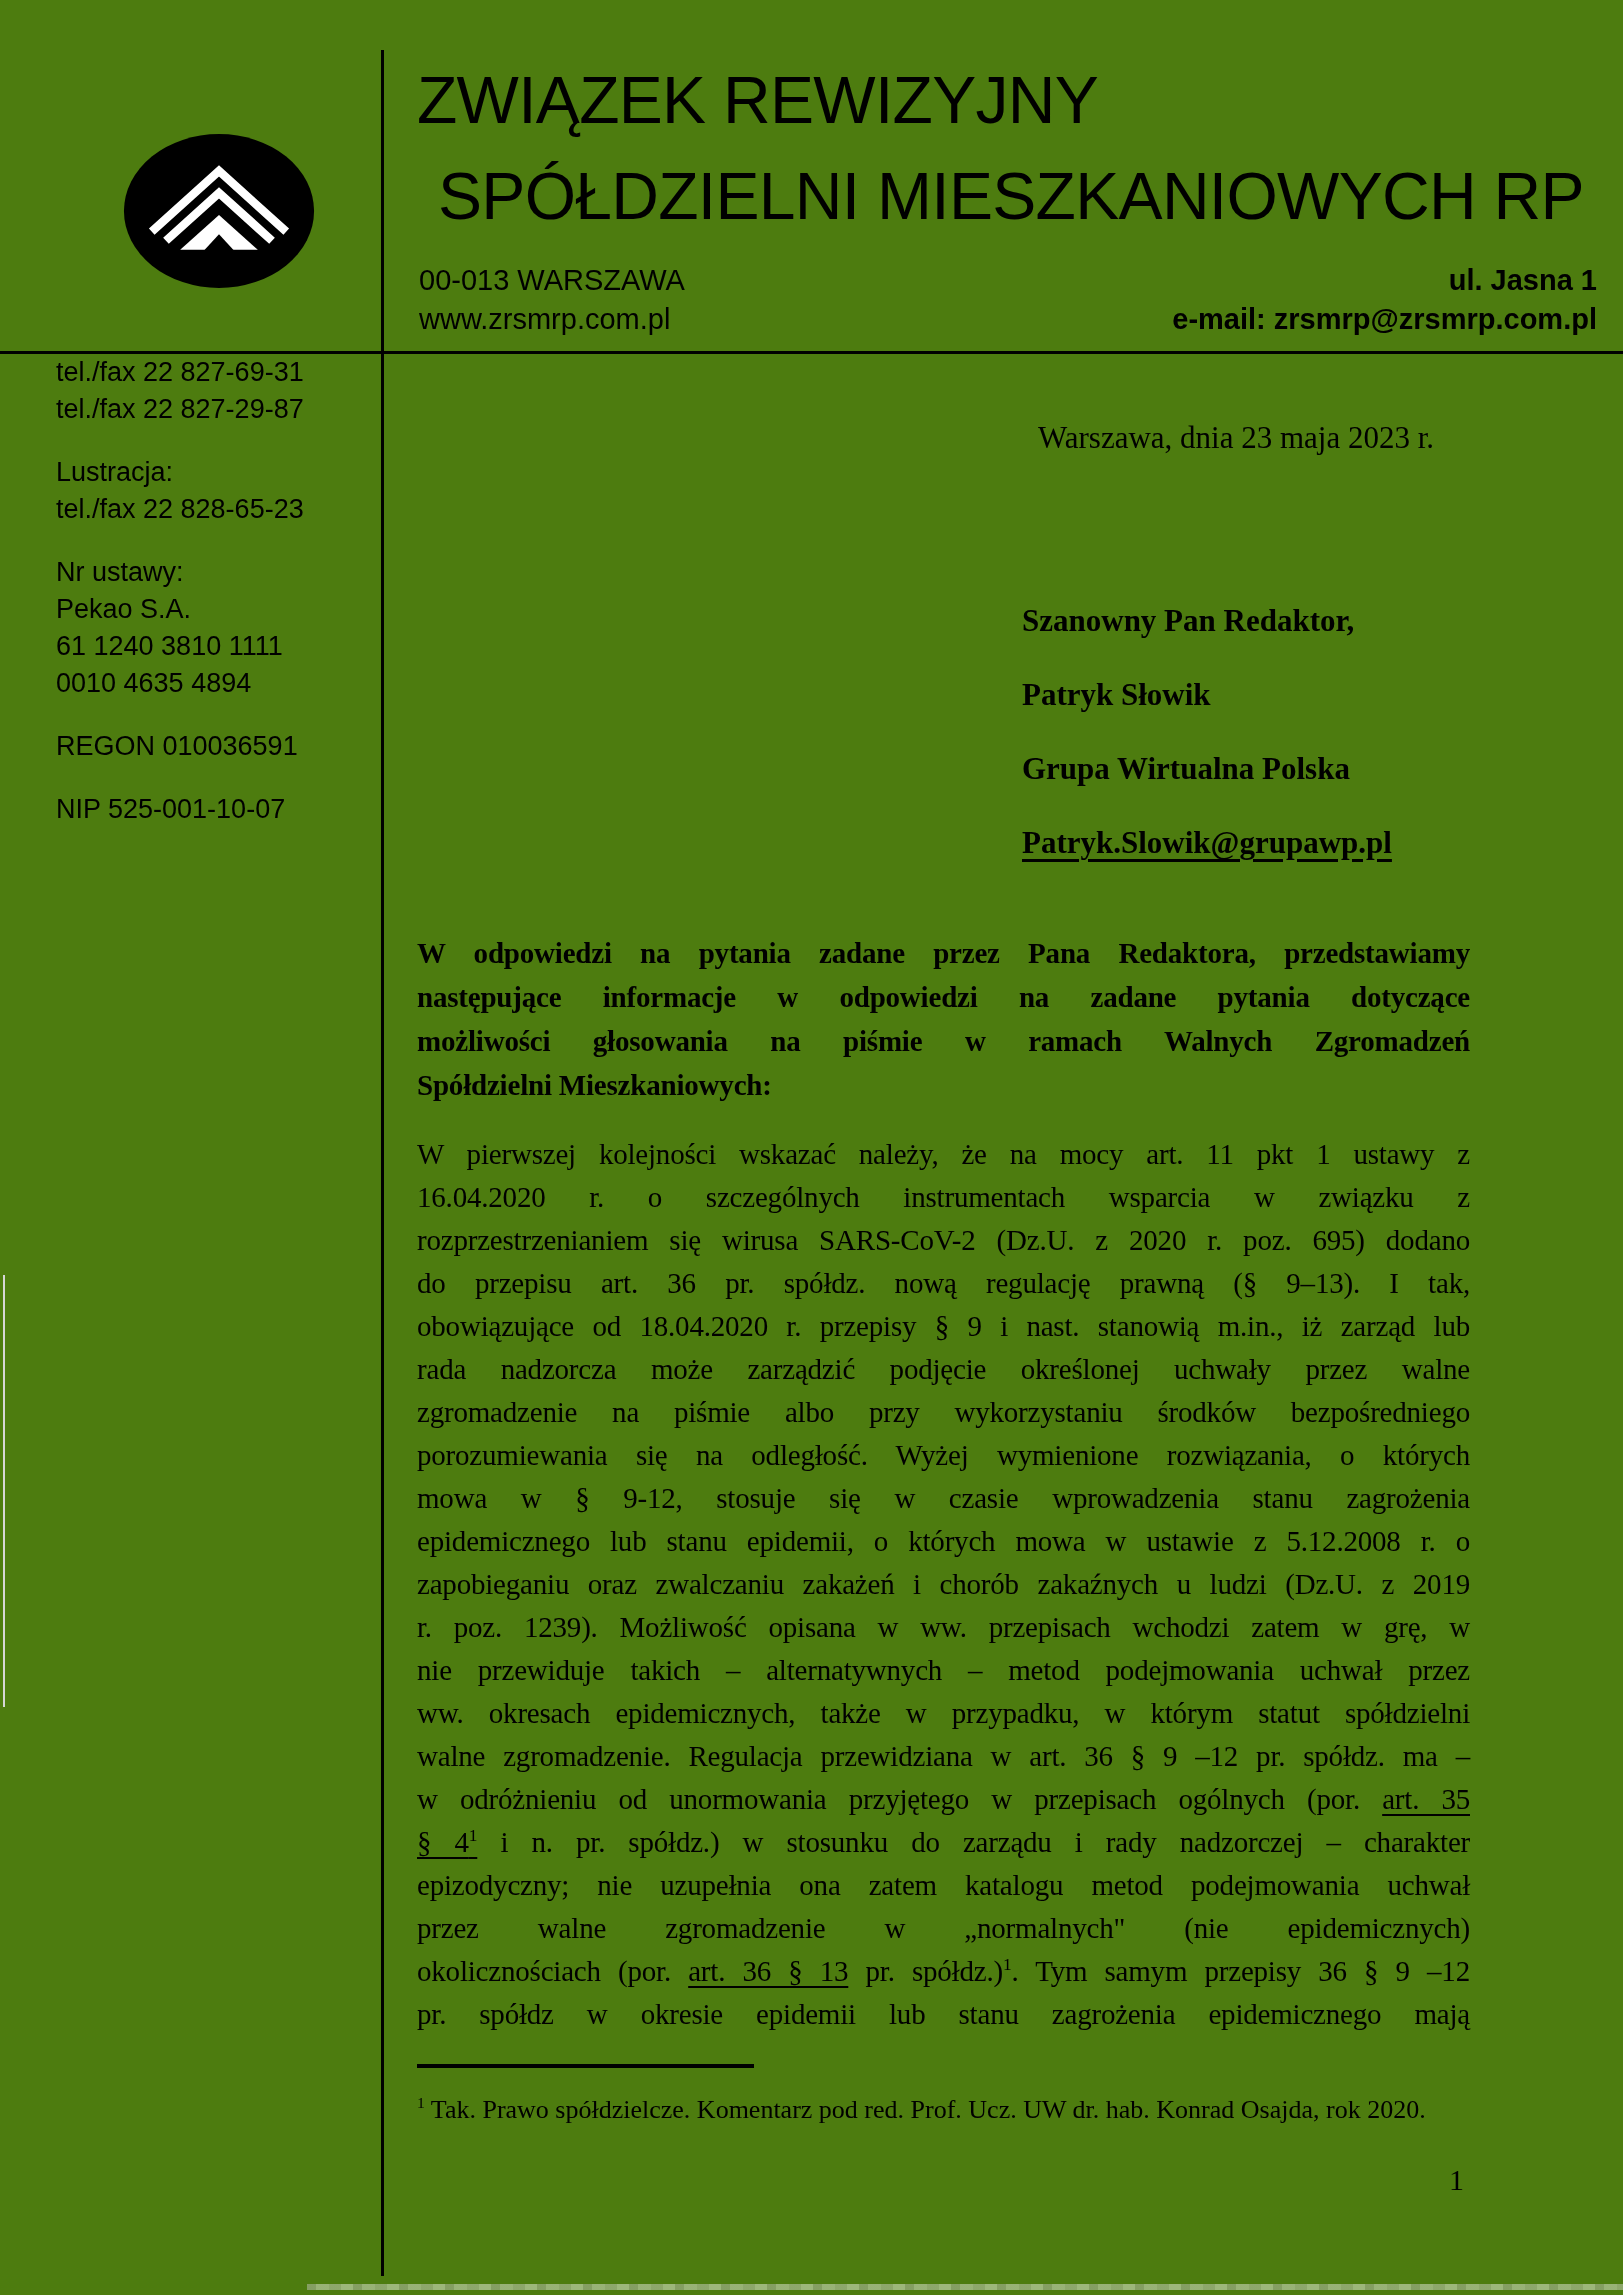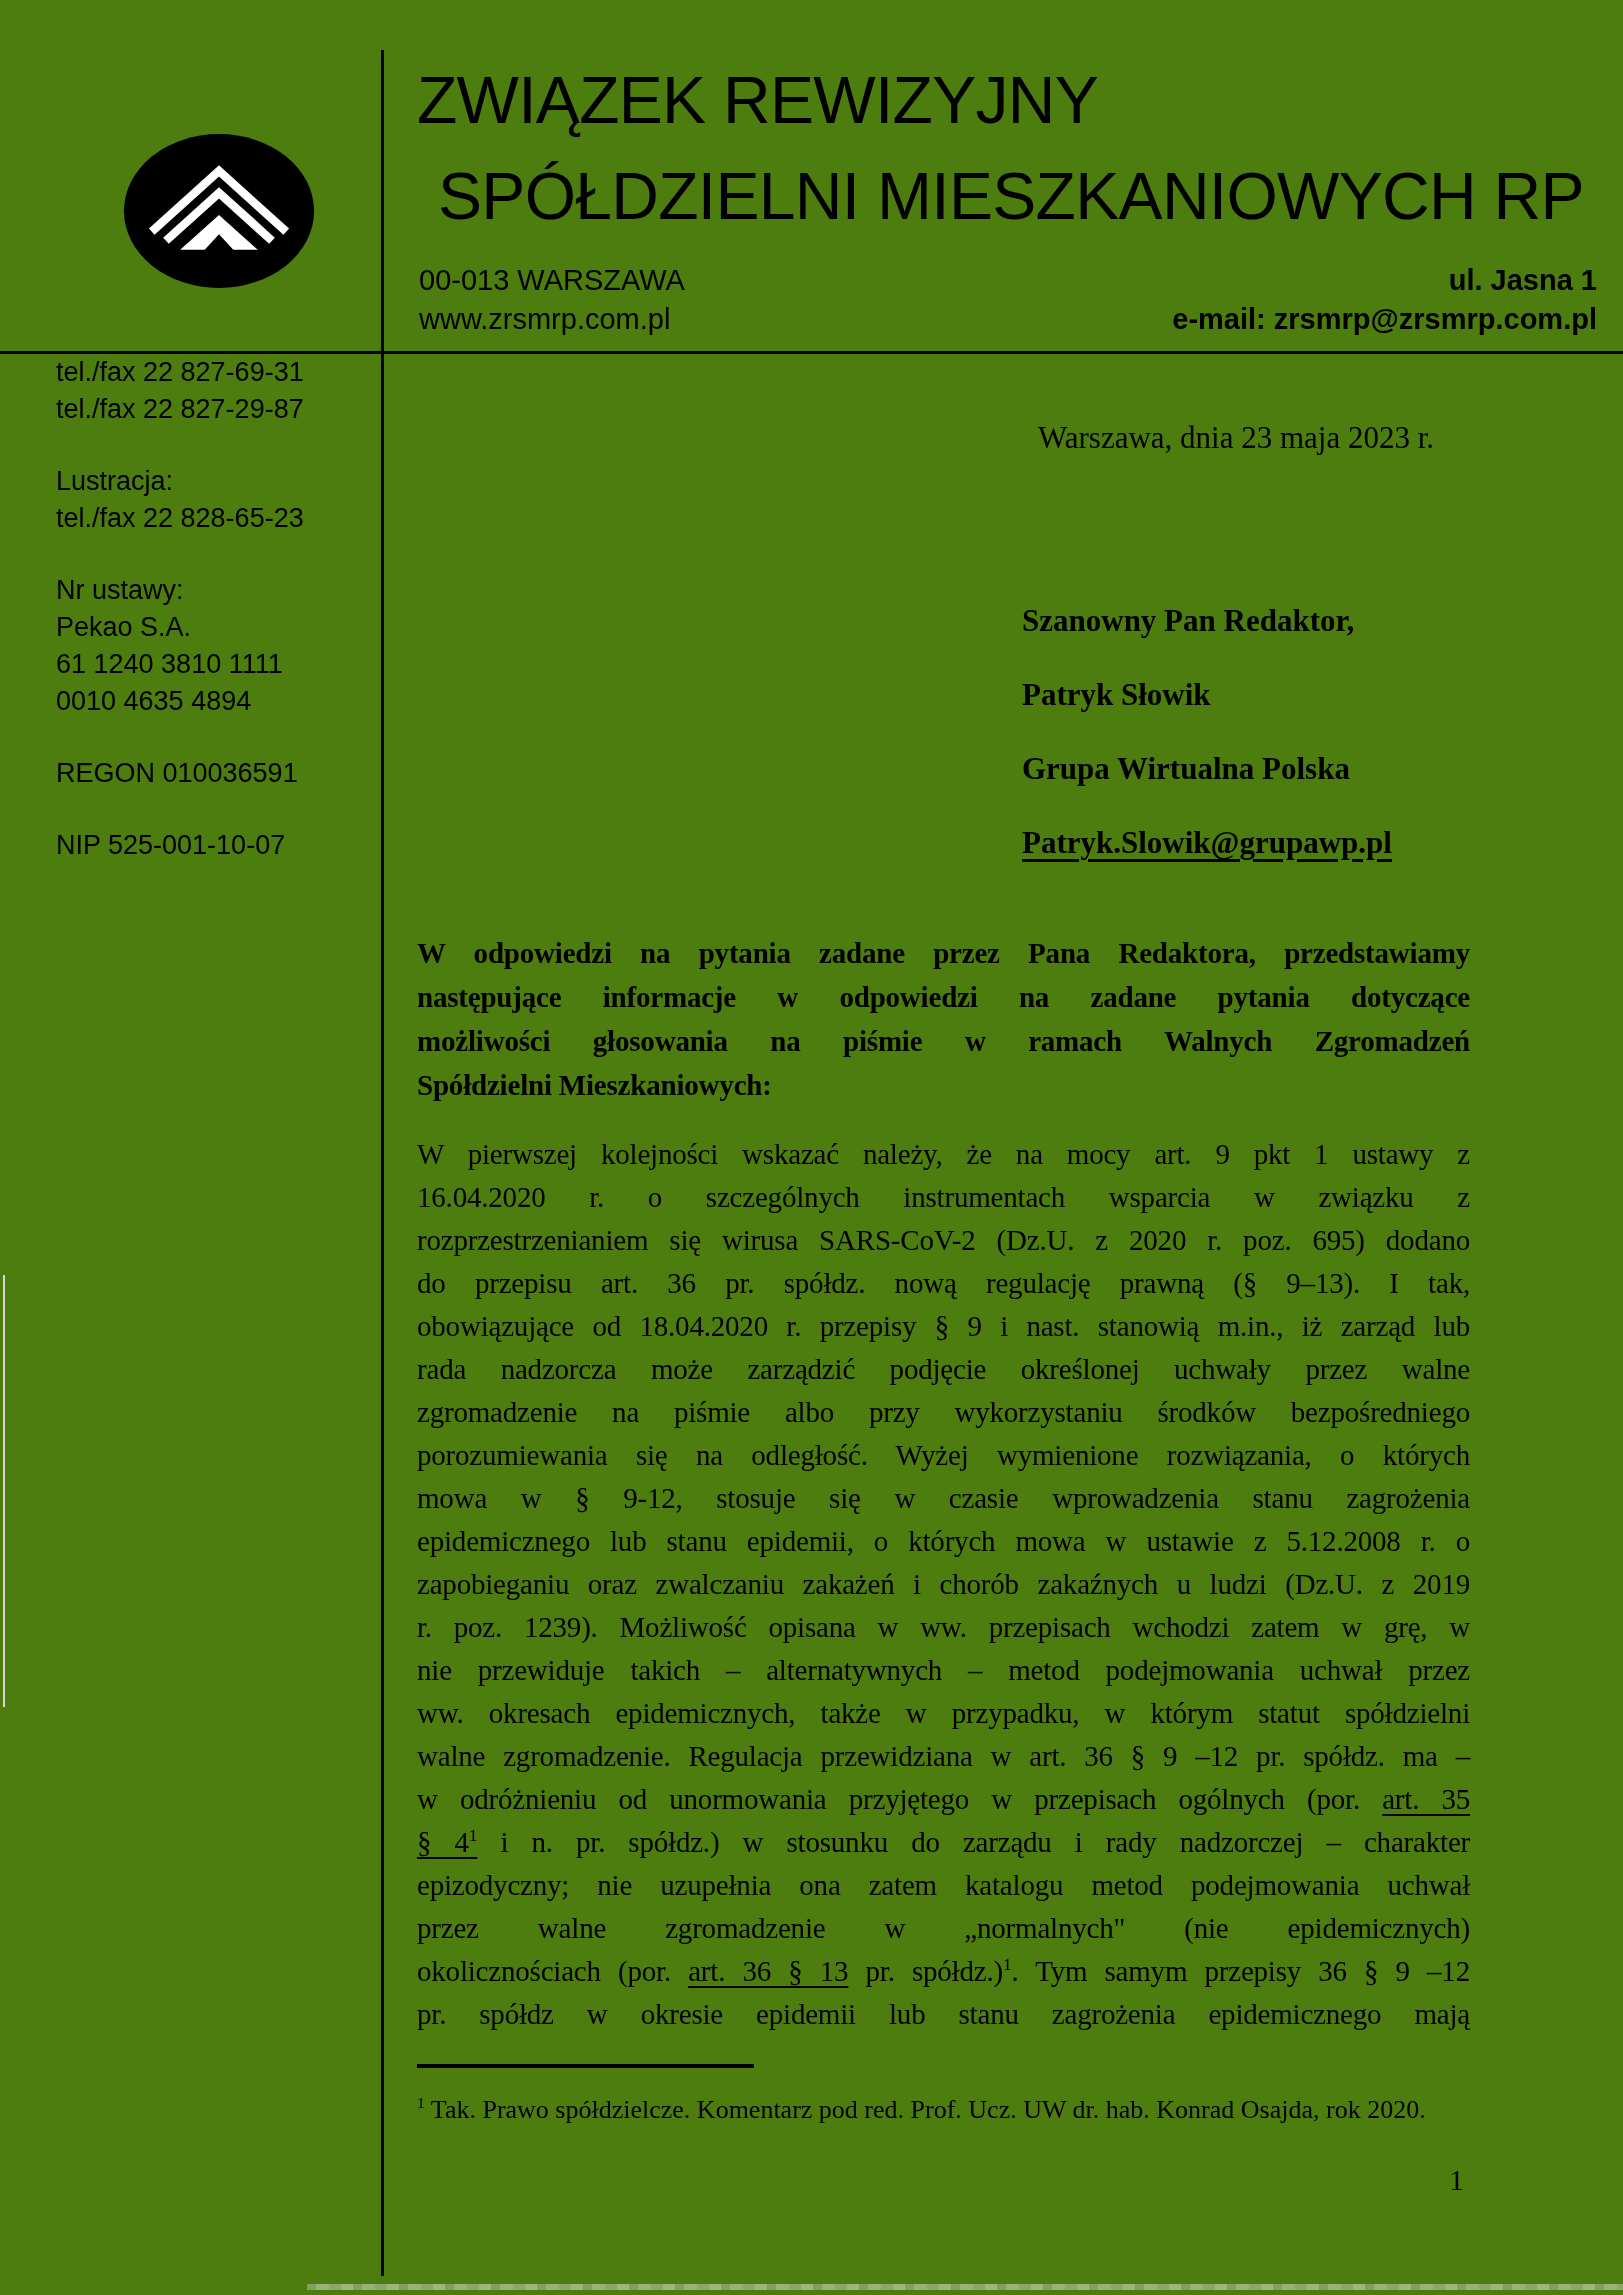--- a/index.html
+++ b/index.html
@@ -22,21 +22,21 @@
     font-family:"Liberation Sans","DejaVu Sans",sans-serif;
     font-size:66px;letter-spacing:-0.7px;line-height:1;
   }
   .title1{top:67px;}
   .title2{top:163px;margin-left:21px;}
   .addr-left{position:absolute;left:419px;top:261px;font-size:29px;line-height:39px;}
   .addr-right{position:absolute;right:26px;top:261px;text-align:right;font-size:29px;line-height:39px;font-weight:bold;}
 
   
   .sidebar{position:absolute;left:56px;top:354px;width:314px;font-size:27px;line-height:37px;}
-  .sidebar .group + .group{margin-top:35px;}
+  .sidebar .group + .group{margin-top:26px;}
 
   
   .dateline{position:absolute;left:1038px;top:420px;font-size:31px;white-space:nowrap;}
   .recipient{position:absolute;left:1022px;top:604px;font-size:31px;font-weight:bold;}
   .recipient .r-line{line-height:33px;margin-bottom:41px;white-space:nowrap;}
   .recipient .email{
     text-decoration:underline;
     text-decoration-thickness:2.6px;
     text-underline-offset:5.9px;
   }
@@ -131,21 +131,21 @@
       <div class="r-line email">Patryk.Slowik@grupawp.pl</div>
     </div>
 
   <div class="body-intro" id="intro">
       <div class="line">W odpowiedzi na pytania zadane przez Pana Redaktora, przedstawiamy</div>
       <div class="line">następujące informacje w odpowiedzi na zadane pytania dotyczące</div>
       <div class="line">możliwości głosowania na piśmie w ramach Walnych Zgromadzeń</div>
       <div class="line last">Spółdzielni Mieszkaniowych:</div>
     </div>
   <div class="body-main" id="mainpara">
-      <div class="line"><span>W pierwszej kolejności wskazać należy, że na mocy art. 9 pkt 1 ustawy z</span></div>
+      <div class="line"><span>W pierwszej kolejności wskazać należy, że na mocy art. 11 pkt 1 ustawy z</span></div>
       <div class="line"><span>16.04.2020 r. o szczególnych instrumentach wsparcia w związku z</span></div>
       <div class="line"><span>rozprzestrzenianiem się wirusa SARS-CoV-2 (Dz.U. z 2020 r. poz. 695) dodano</span></div>
       <div class="line"><span>do przepisu art. 36 pr. spółdz. nową regulację prawną (§ 9–13). I tak,</span></div>
       <div class="line"><span>obowiązujące od 18.04.2020 r. przepisy § 9 i nast. stanowią m.in., iż zarząd lub</span></div>
       <div class="line"><span>rada nadzorcza może zarządzić podjęcie określonej uchwały przez walne</span></div>
       <div class="line"><span>zgromadzenie na piśmie albo przy wykorzystaniu środków bezpośredniego</span></div>
       <div class="line"><span>porozumiewania się na odległość. Wyżej wymienione rozwiązania, o których</span></div>
       <div class="line"><span>mowa w § 9-12, stosuje się w czasie wprowadzenia stanu zagrożenia</span></div>
       <div class="line"><span>epidemicznego lub stanu epidemii, o których mowa w ustawie z 5.12.2008 r. o</span></div>
       <div class="line"><span>zapobieganiu oraz zwalczaniu zakażeń i chorób zakaźnych u ludzi (Dz.U. z 2019</span></div>

